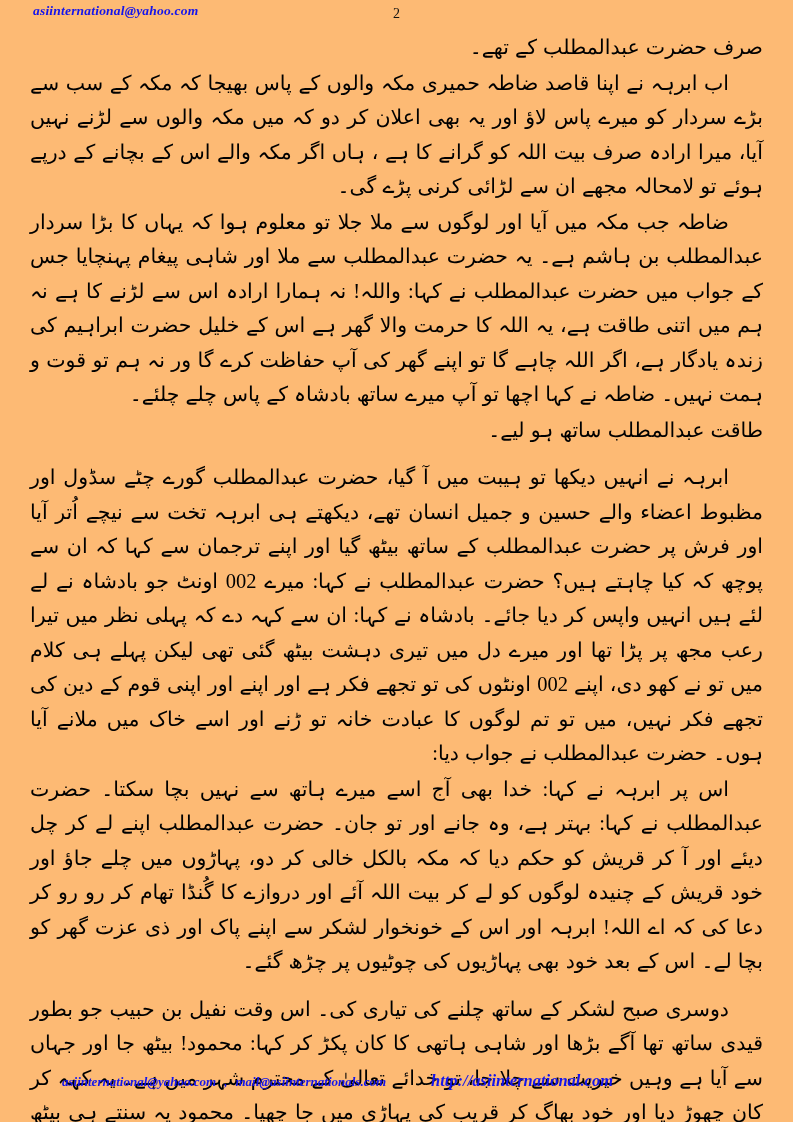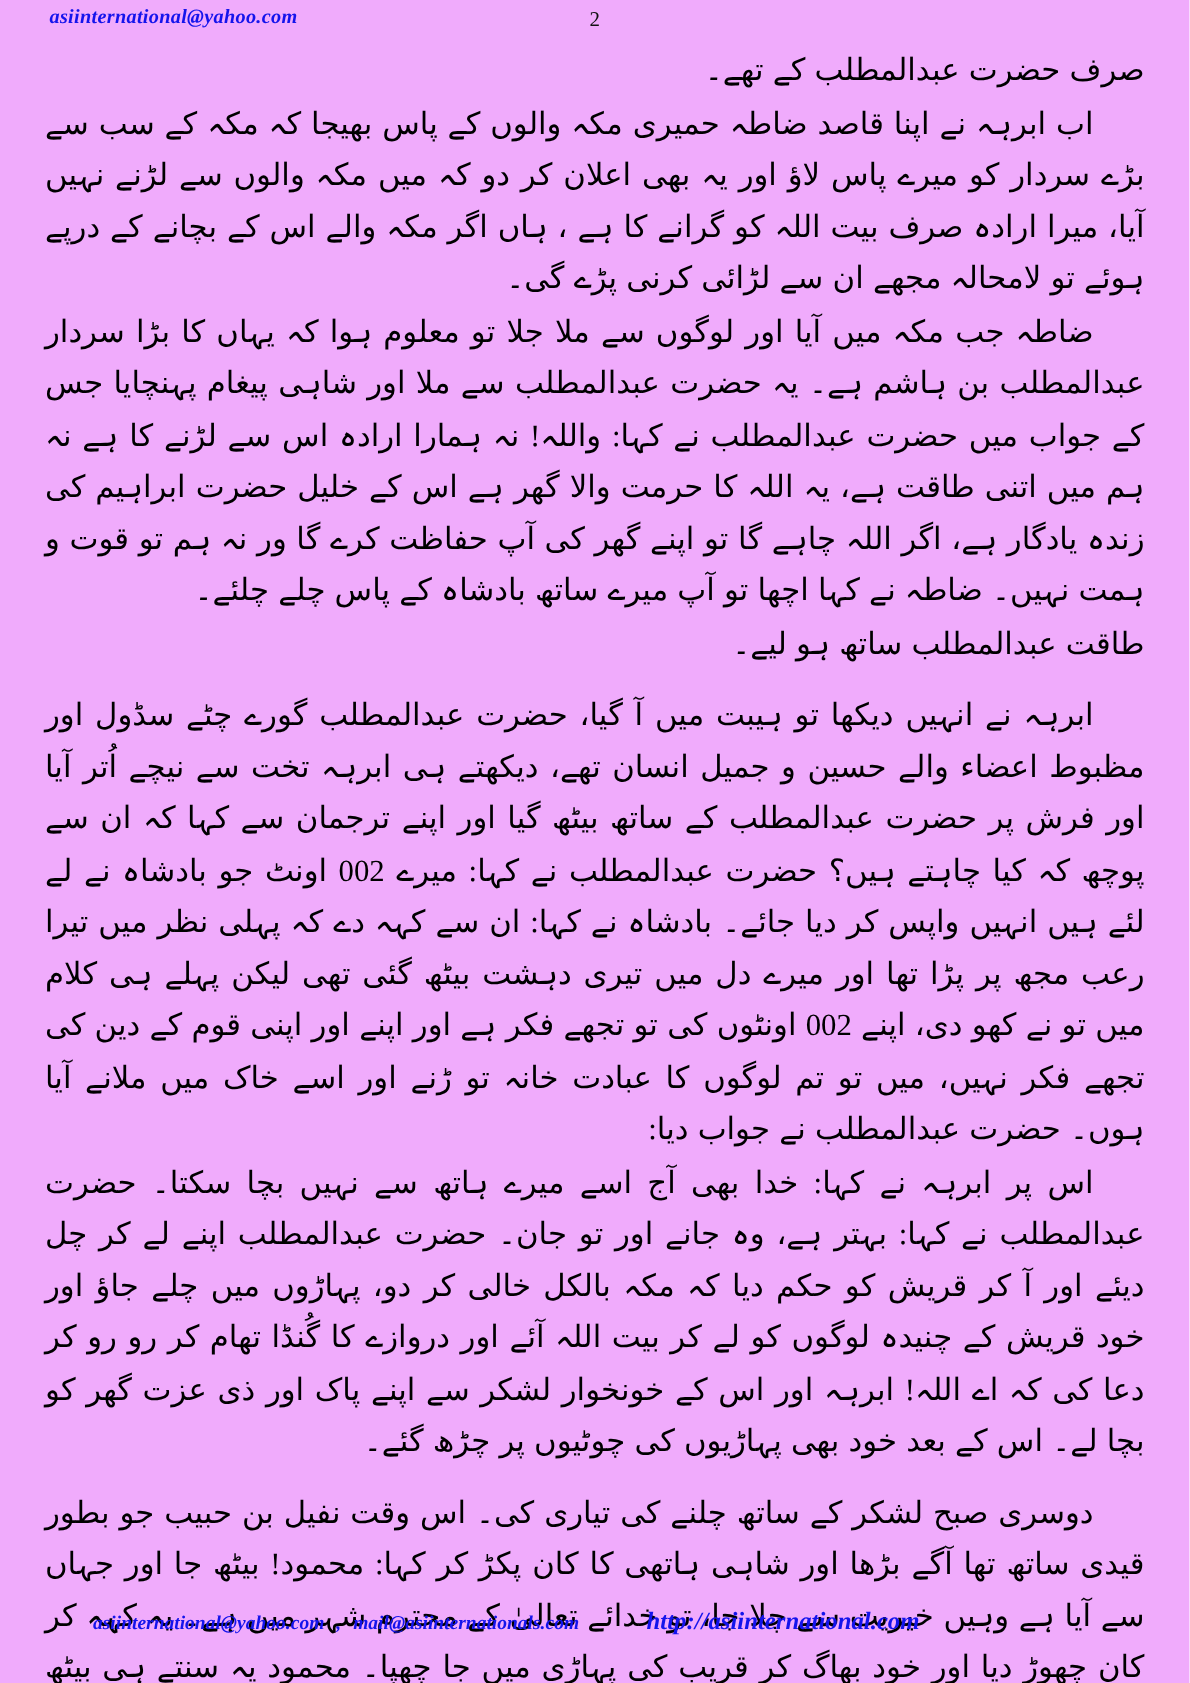--- a/index.html
+++ b/index.html
@@ -8,21 +8,21 @@
     padding: 0;
     background: #ffffff;
   }
   body {
     font-family: "Liberation Serif", "DejaVu Serif", serif;
   }
   .page {
     position: relative;
     width: 793px;
     height: 1122px;
-    background: #f0abfc;
+    background: #fdba74;
     overflow: hidden;
     box-sizing: border-box;
   }
 
   
   .page-header {
     position: absolute;
     top: 0;
     left: 0;
     width: 793px;

